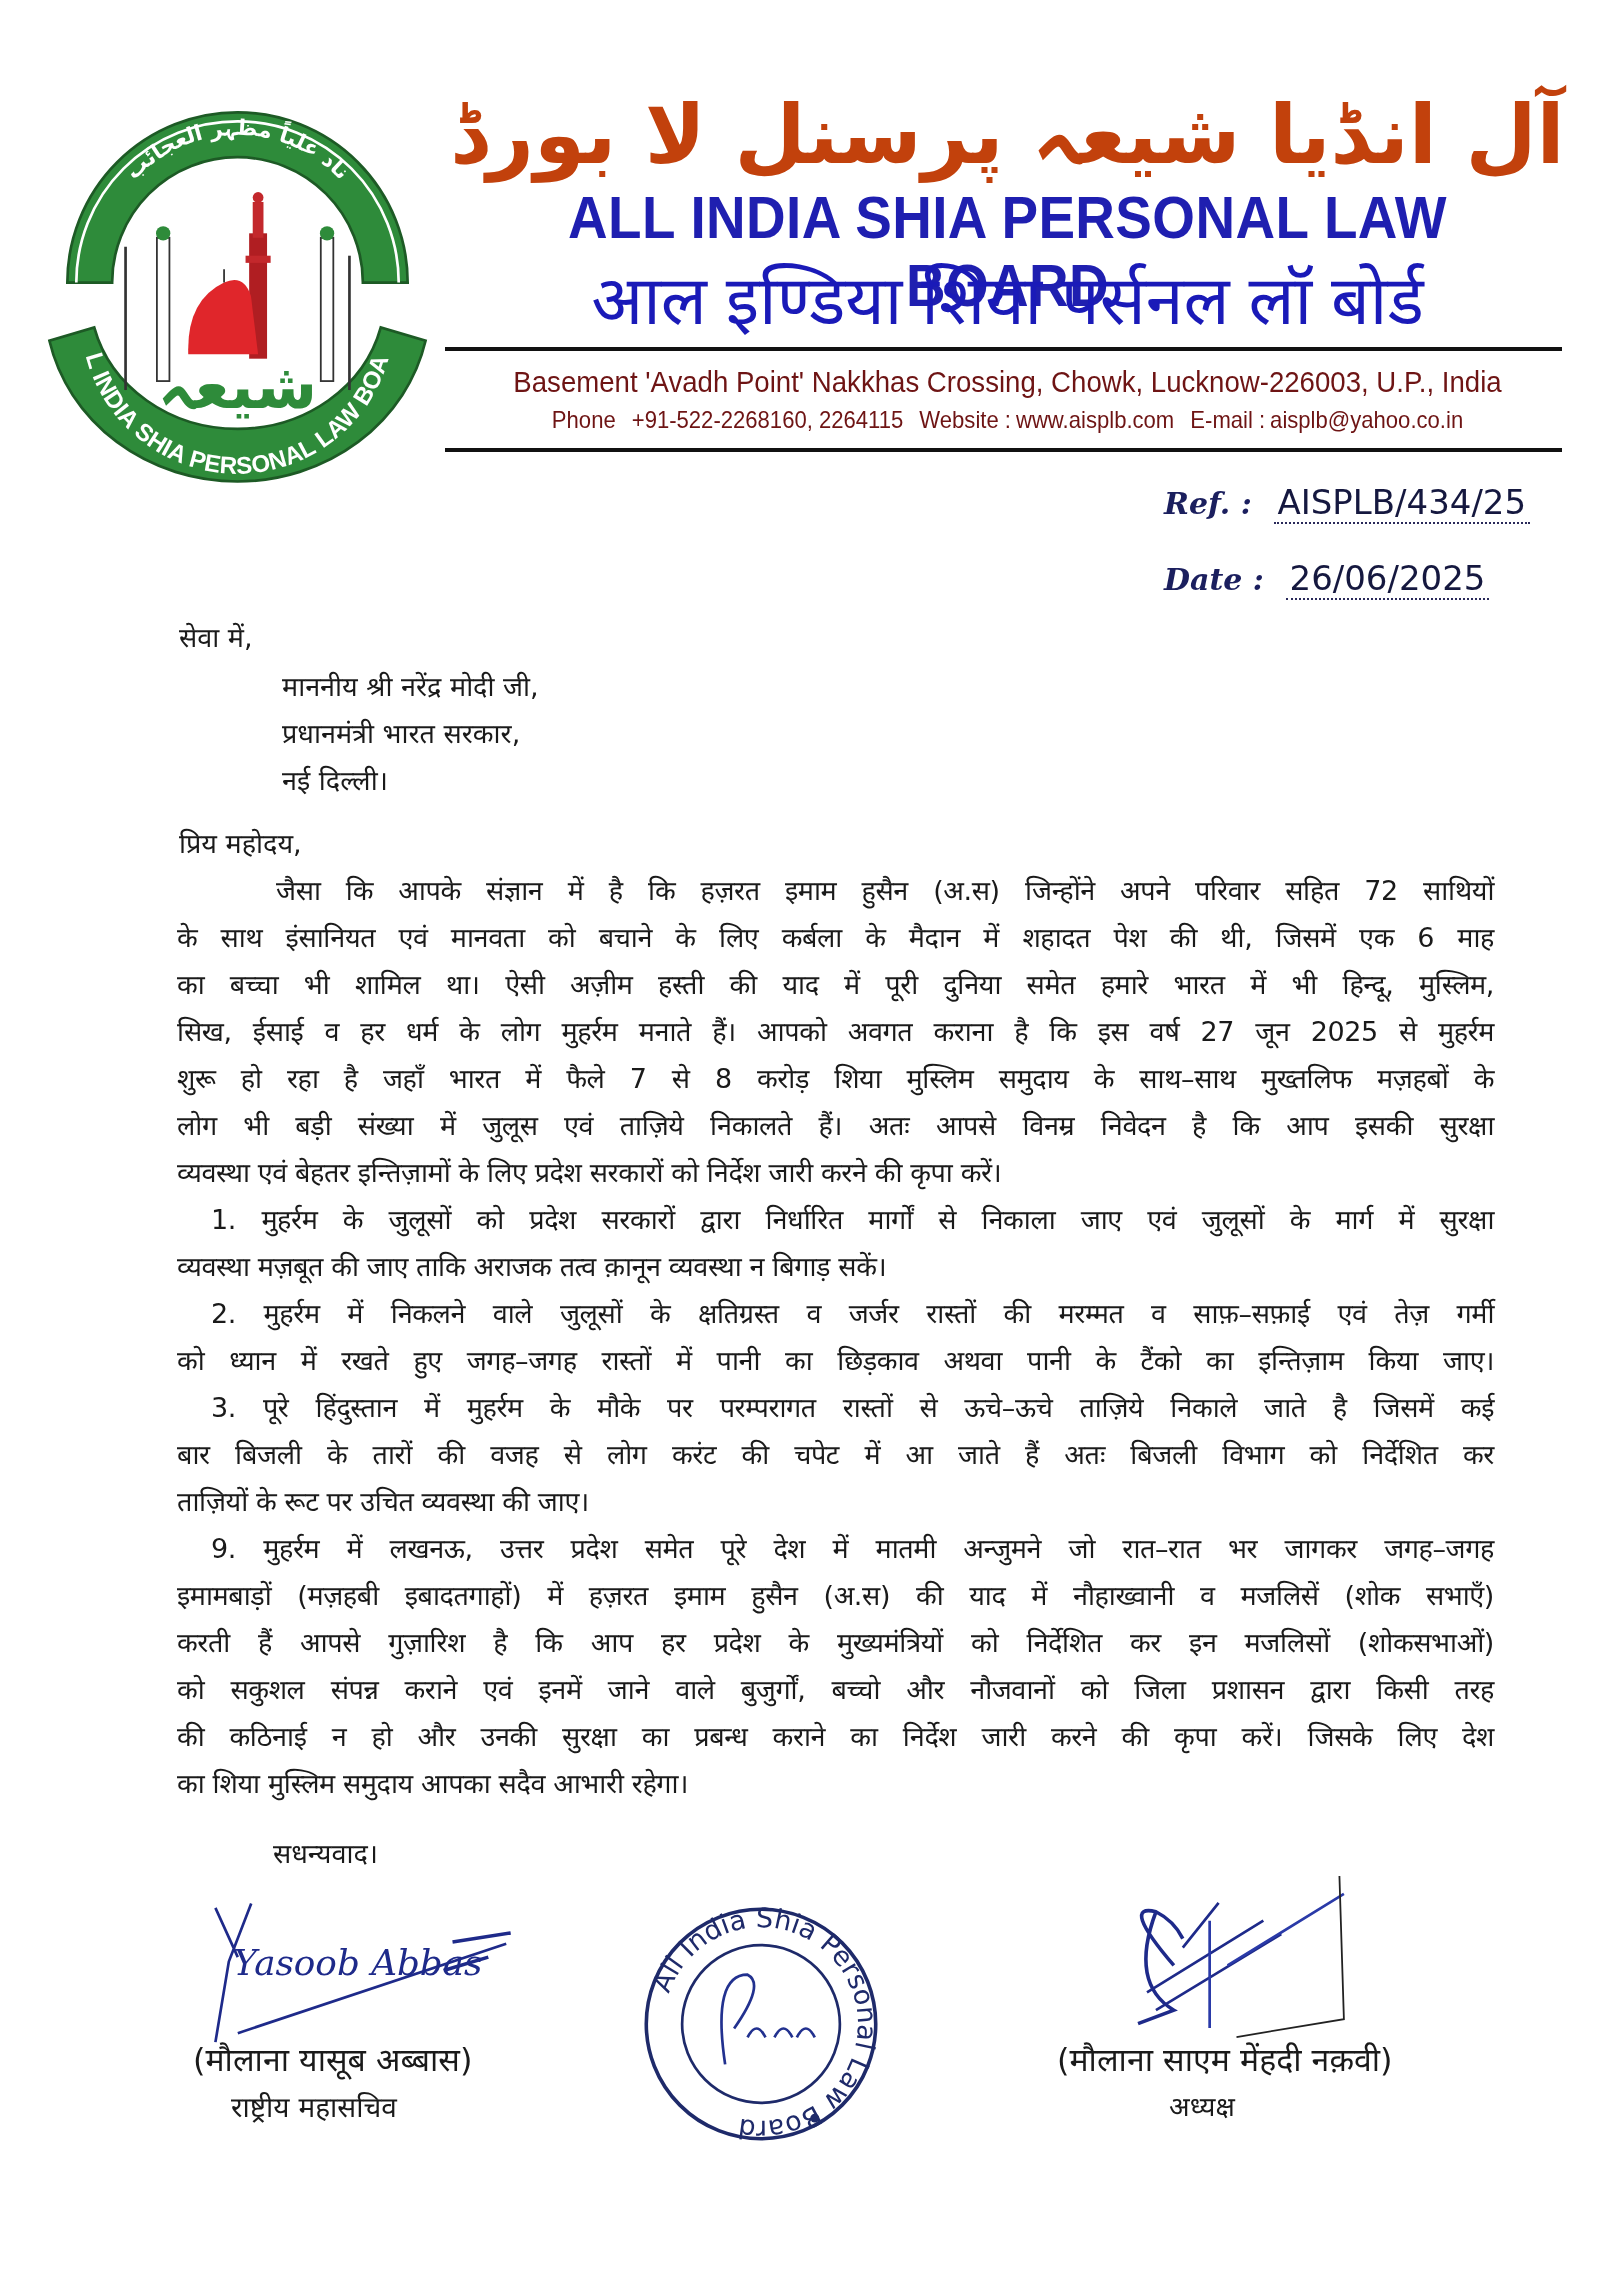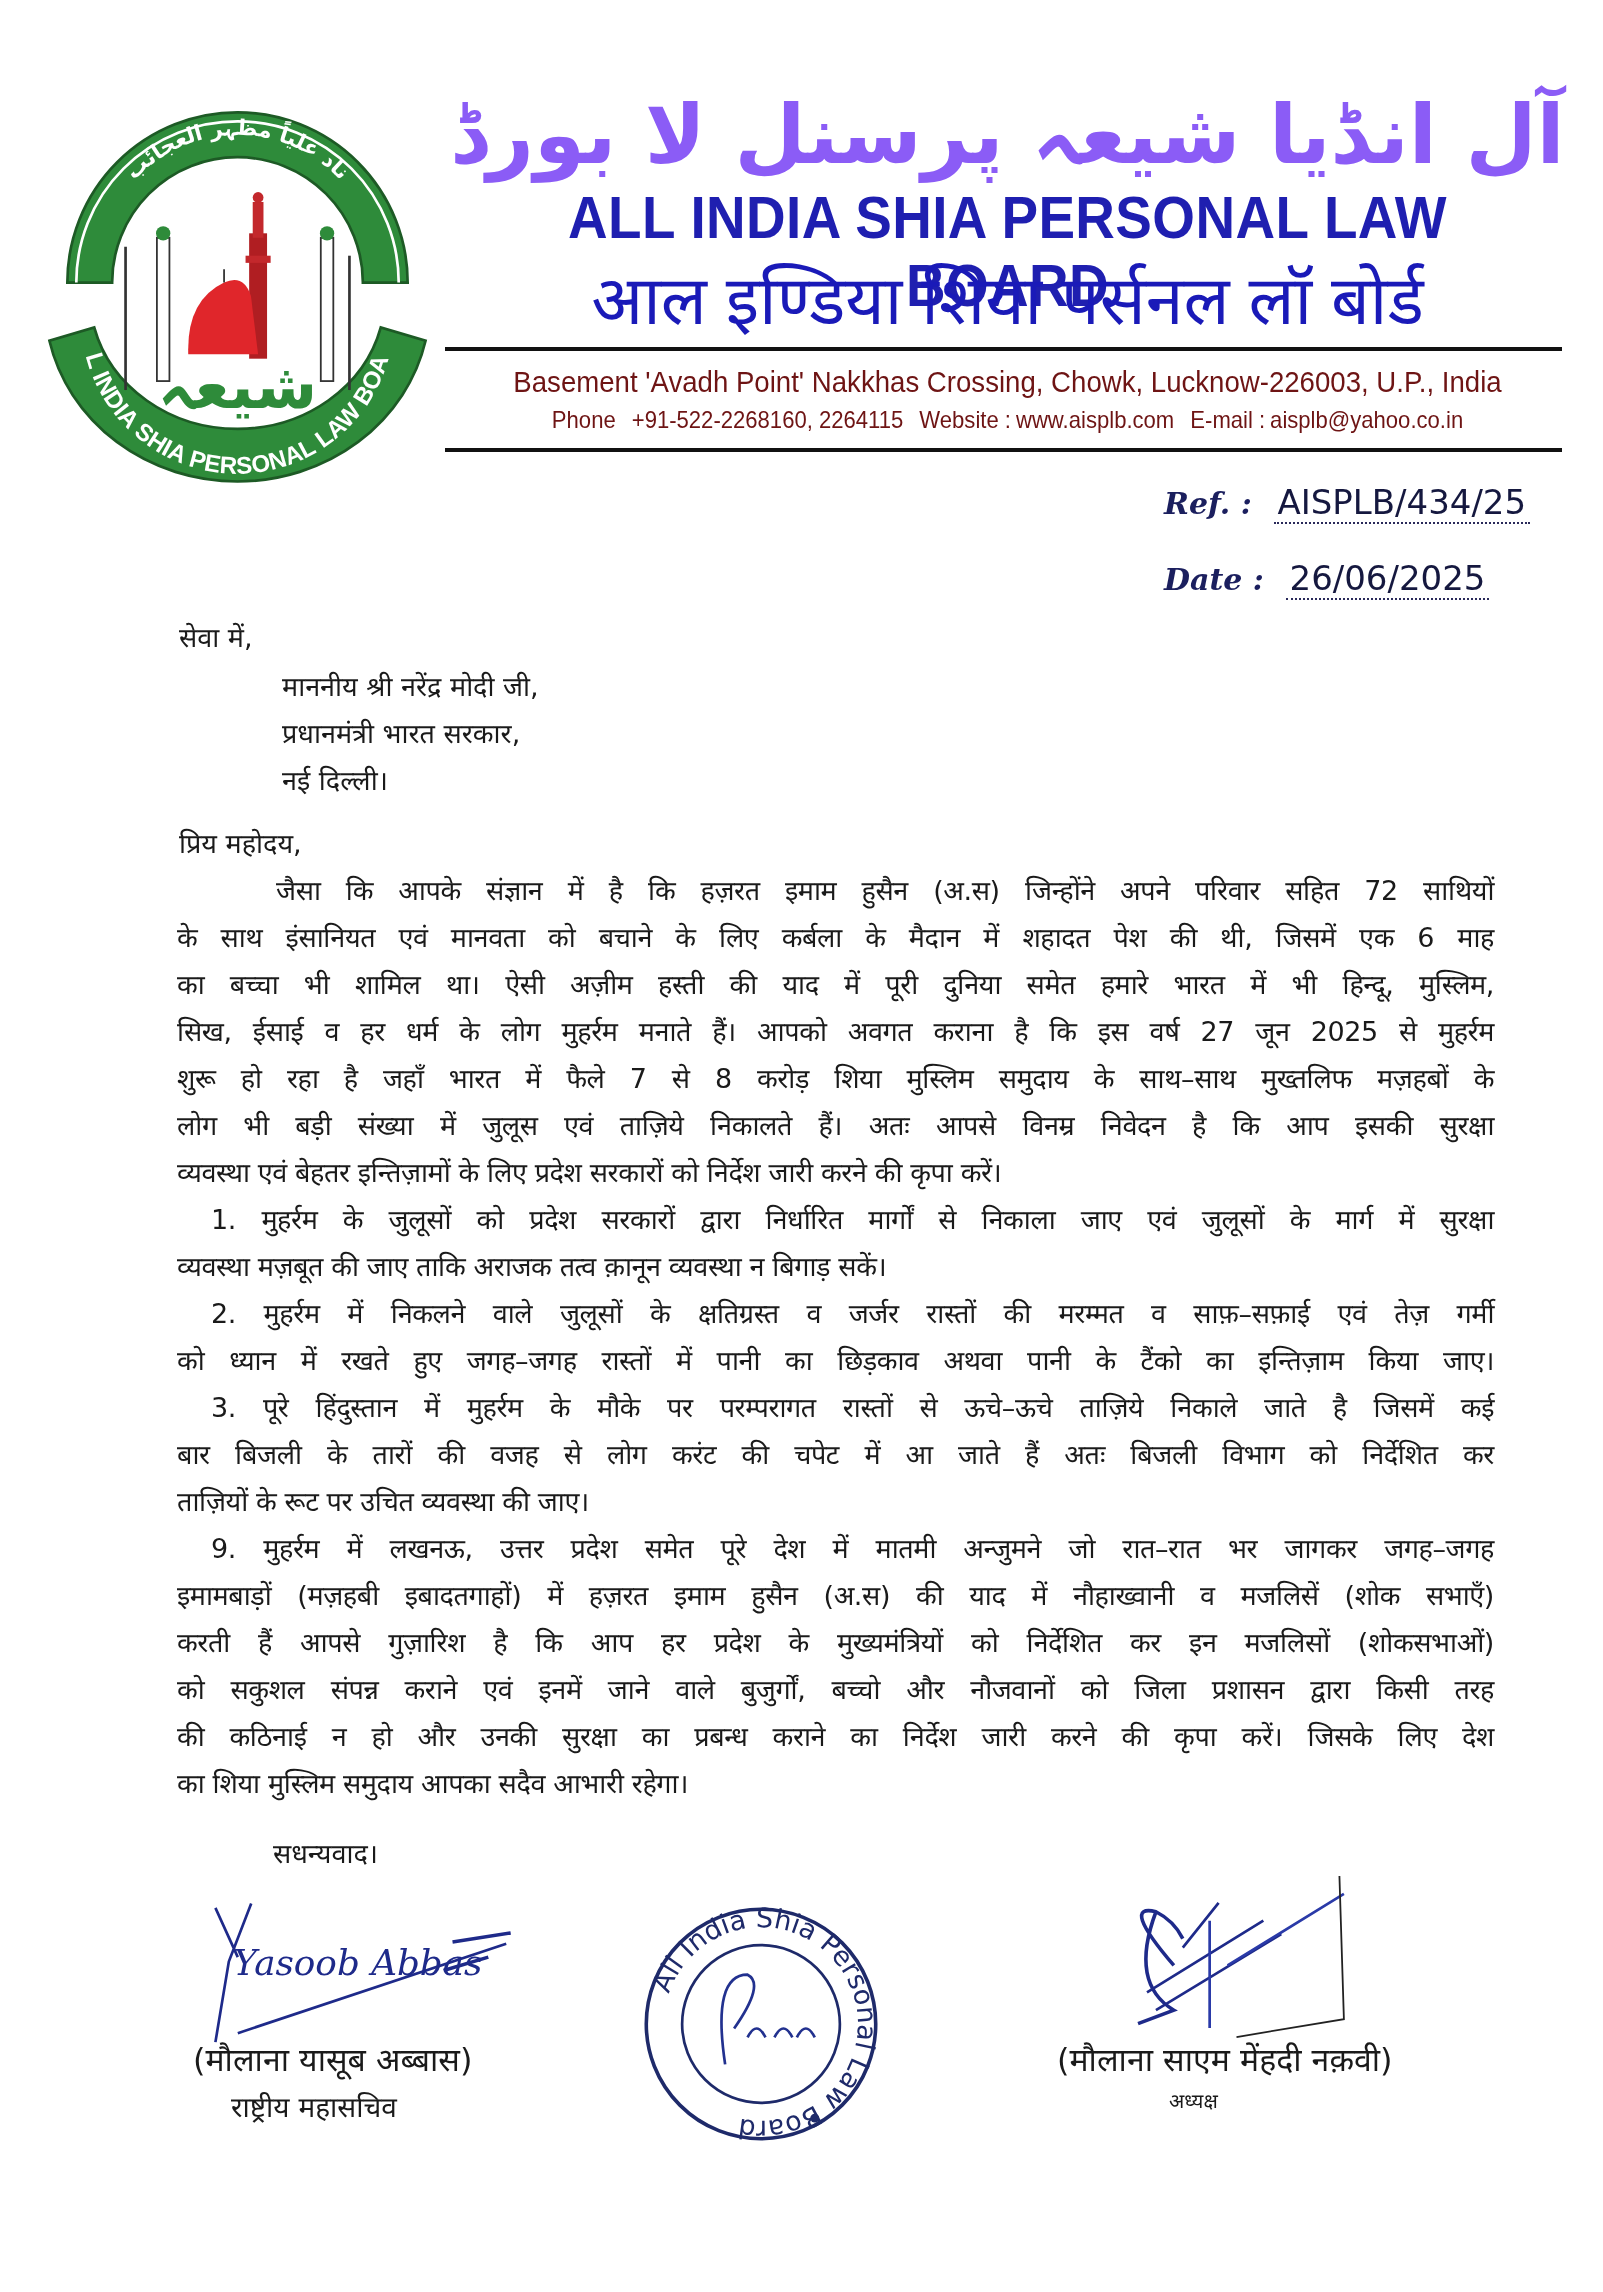--- a/index.html
+++ b/index.html
@@ -3,21 +3,21 @@
 <meta charset="utf-8">
 <style>
   * { box-sizing: border-box; margin: 0; padding: 0; }
   html, body { width: 1603px; height: 2293px; background: #ffffff; overflow: hidden; }
   body { position: relative; font-family: "DejaVu Sans", sans-serif; color: #1a1a1a; }
 
   
   .logo { position: absolute; left: 36px; top: 81px; width: 403px; height: 430px; }
   .head-urdu { position: absolute; left: 448px; top: 85px; width: 1119px; text-align: center;
     font-family: "DejaVu Sans", sans-serif; font-weight: bold; font-size: 82px; line-height: 99px;
-    color: #8b5cf6; direction: rtl; letter-spacing: 1.8px; }
+    color: #c2410c; direction: rtl; letter-spacing: 1.8px; }
   .head-en { position: absolute; left: 448px; top: 184px; width: 1119px; text-align: center;
     font-family: "Liberation Sans", sans-serif; font-weight: bold; font-size: 59px; line-height: 68px;
     color: #1f1fb0; transform: scaleX(0.93); transform-origin: center; letter-spacing: 0.4px; }
   .head-hi { position: absolute; left: 448px; top: 255px; width: 1119px; text-align: center;
     font-family: Liberation Sans, sans-serif; font-size: 68px; line-height: 90px; color: #1a1ab8; }
   .rule { position: absolute; left: 445px; width: 1117px; height: 3.6px; background: #111; }
   .rule.r1 { top: 347px; }
   .rule.r2 { top: 448px; }
   .address { position: absolute; left: 448px; top: 362px; width: 1119px; text-align: center;
     font-family: "Liberation Sans", sans-serif; font-size: 30px; line-height: 39px; color: #6e1414;
@@ -51,21 +51,21 @@
 
   .thanks { position: absolute; left: 273px; top: 1834px; }
 
   
   .sig-left { position: absolute; left: 184px; top: 1890px; width: 376px; height: 170px; }
   .sig-left-name { position: absolute; left: 193px; top: 2037px; font-size: 32px; }
   .sig-left-title { position: absolute; left: 231px; top: 2087px; font-size: 28px; }
   .seal { position: absolute; left: 640px; top: 1903px; width: 242px; height: 242px; }
   .sig-right { position: absolute; left: 1102px; top: 1867px; width: 269px; height: 179px; }
   .sig-right-name { position: absolute; left: 1057px; top: 2037px; font-size: 32px; }
-  .sig-right-title { position: absolute; left: 1169px; top: 2087px; font-size: 20px; }
+  .sig-right-title { position: absolute; left: 1169px; top: 2087px; font-size: 27px; }
 </style>
 </head>
 <body>
 
 <div class="logo">
   <svg width="403" height="430" viewBox="0 0 450 480">
     <defs>
       <path id="topArc" d="M 70 215 A 155 155 0 0 1 380 215"></path>
       <path id="botArc" d="M 55 305 A 175 175 0 0 0 395 305"></path>
     </defs>

